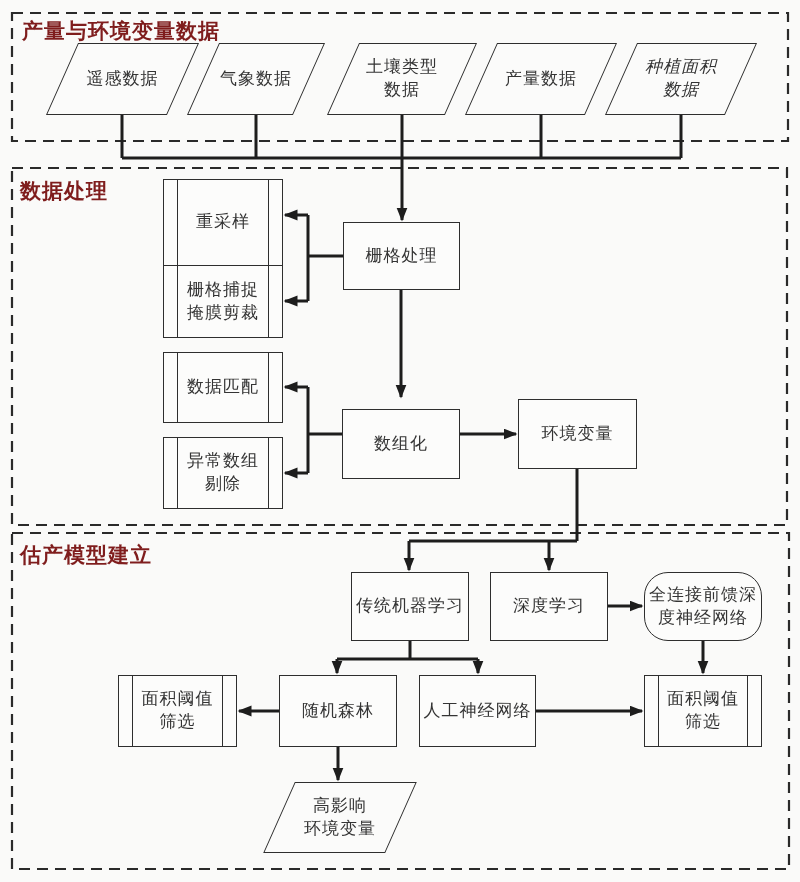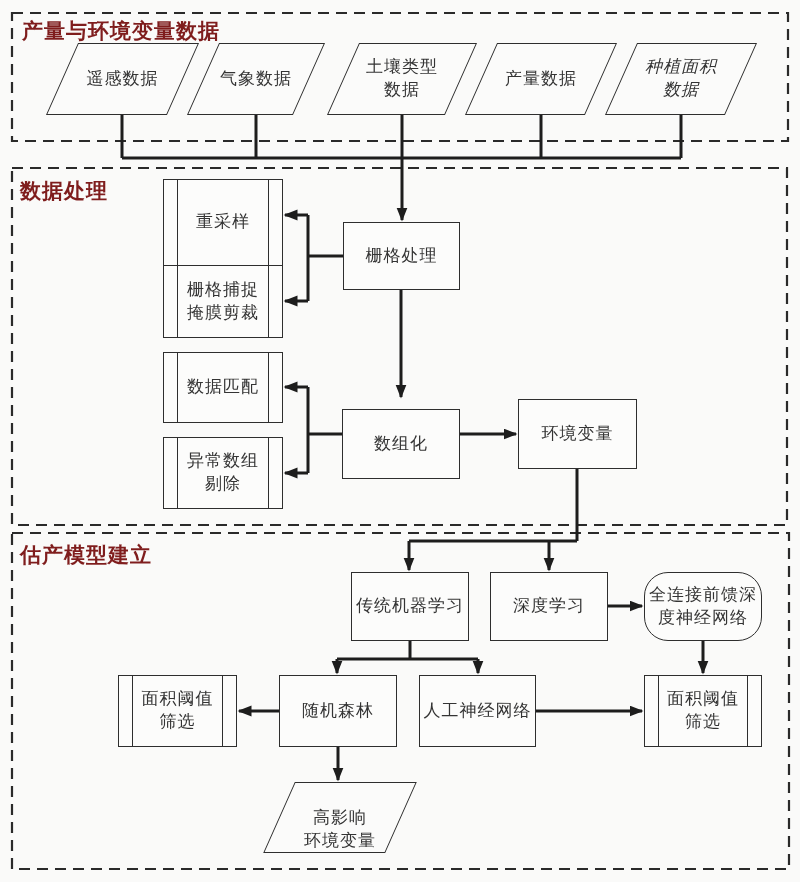--- a/index.html
+++ b/index.html
@@ -200,19 +200,19 @@
   <div class="node rect-node" style="left:279px; top:675px; width:118px; height:72px;">
     <span class="node-label">随机森林</span>
   </div>
   <div class="node rect-node" style="left:419px; top:675px; width:117px; height:72px;">
     <span class="node-label">人工神经网络</span>
   </div>
   <div class="node predef-node" style="left:644px; top:675px; width:118px; height:72px;">
     <span class="node-label">面积阈值
 筛选</span>
   </div>
-  <div class="node pgram" style="left:262px; top:782px; width:156px; height:71px;align-items:flex-end;">
+  <div class="node pgram" style="left:262px; top:782px; width:156px; height:71px;">
     <span class="shape"></span>
     <span class="node-label">高影响
 环境变量</span>
   </div>
 
 </div>
 
 </body></html>

